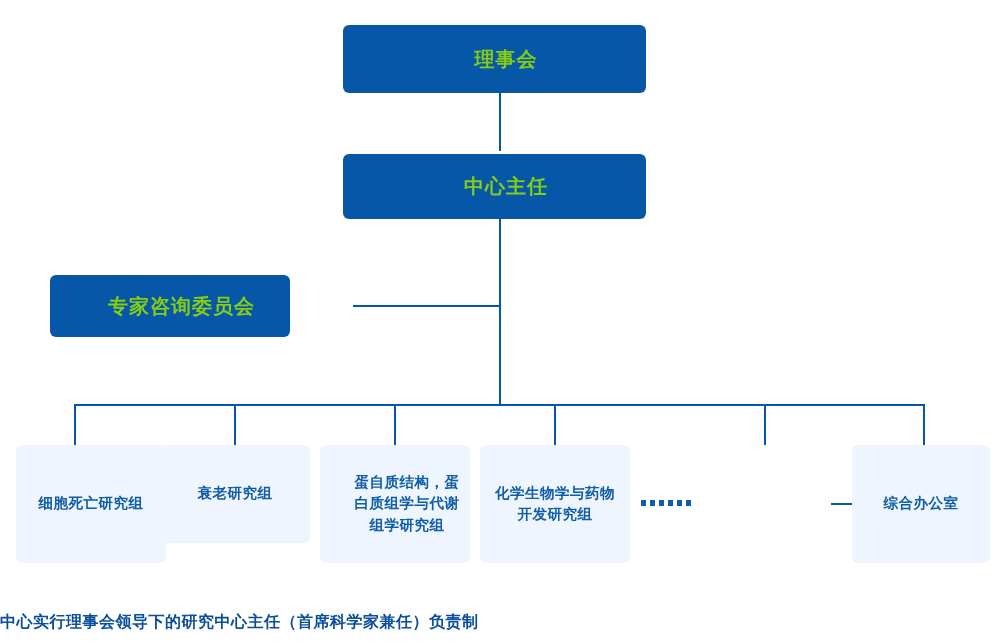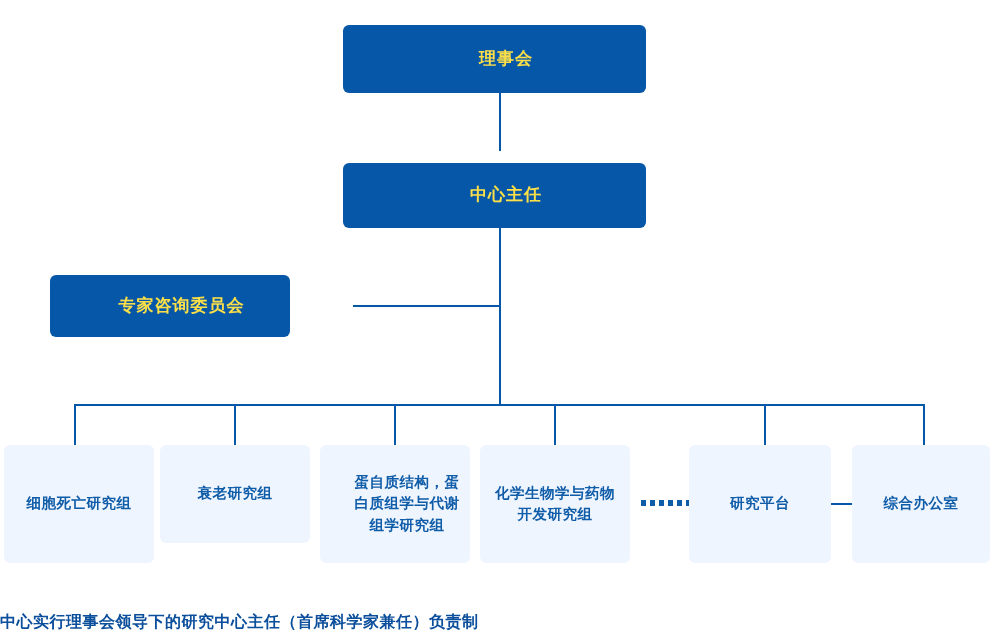--- a/index.html
+++ b/index.html
@@ -25,23 +25,23 @@
     box-sizing: border-box;
     display: flex;
     align-items: center;
     justify-content: center;
     text-align: center;
     border-radius: 6px;
     line-height: 1.45;
   }
   .node-primary {
     background: #0757A8;
-    color: #fde047;
+    color: #84cc16;
     font-weight: bold;
-    font-size: 17px;
+    font-size: 20px;
     letter-spacing: 1px;
     padding-left: 23px;
   }
   .node-unit {
     background: #EFF5FE;
     color: #0F5CA8;
     font-weight: bold;
     font-size: 14.5px;
     letter-spacing: 0.5px;
     padding: 4px 8px;
@@ -112,47 +112,44 @@
     <i></i>
     <i></i>
     <i></i>
     <i></i>
   </div>
 
   <div class="node node-primary" style="left:343px; top:25px; width:303px; height:68px;">
     <span class="label">理事会</span>
   </div>
 
-  <div class="node node-primary" style="left:343px; top:154px; width:303px; height:65px;margin-top:9px;">
+  <div class="node node-primary" style="left:343px; top:154px; width:303px; height:65px;">
     <span class="label">中心主任</span>
   </div>
 
   <div class="node node-primary" style="left:50px; top:275px; width:240px; height:62px;">
     <span class="label">专家咨询委员会</span>
   </div>
 
-  <div class="node node-unit" style="left:4px; top:445px; width:150px; height:118px;">
+  <div class="node node-unit" style="left:16px; top:445px; width:150px; height:118px;">
     <span class="label">细胞死亡研究组</span>
   </div>
 
   <div class="node node-unit" style="left:160px; top:445px; width:150px; height:98px;">
     <span class="label">衰老研究组</span>
   </div>
 
   <div class="node node-unit" style="left:320px; top:445px; width:150px; height:118px;padding-left:32px;">
     <span class="label">蛋自质结构，蛋白质组学与代谢组学研究组</span>
   </div>
 
   <div class="node node-unit" style="left:480px; top:445px; width:150px; height:118px;">
     <span class="label">化学生物学与药物开发研究组</span>
   </div>
 
-  <div class="node node-unit" style="left:689px; top:445px; width:142px; height:118px;">
-    <span class="label">研究平台</span>
-  </div>
 
   <div class="node node-unit" style="left:852px; top:445px; width:138px; height:118px;">
     <span class="label">综合办公室</span>
   </div>
 
   <div class="caption" style="top:612px;">中心实行理事会领导下的研究中心主任（首席科学家兼任）负责制</div>
 
 </div>
 
 </body></html>

